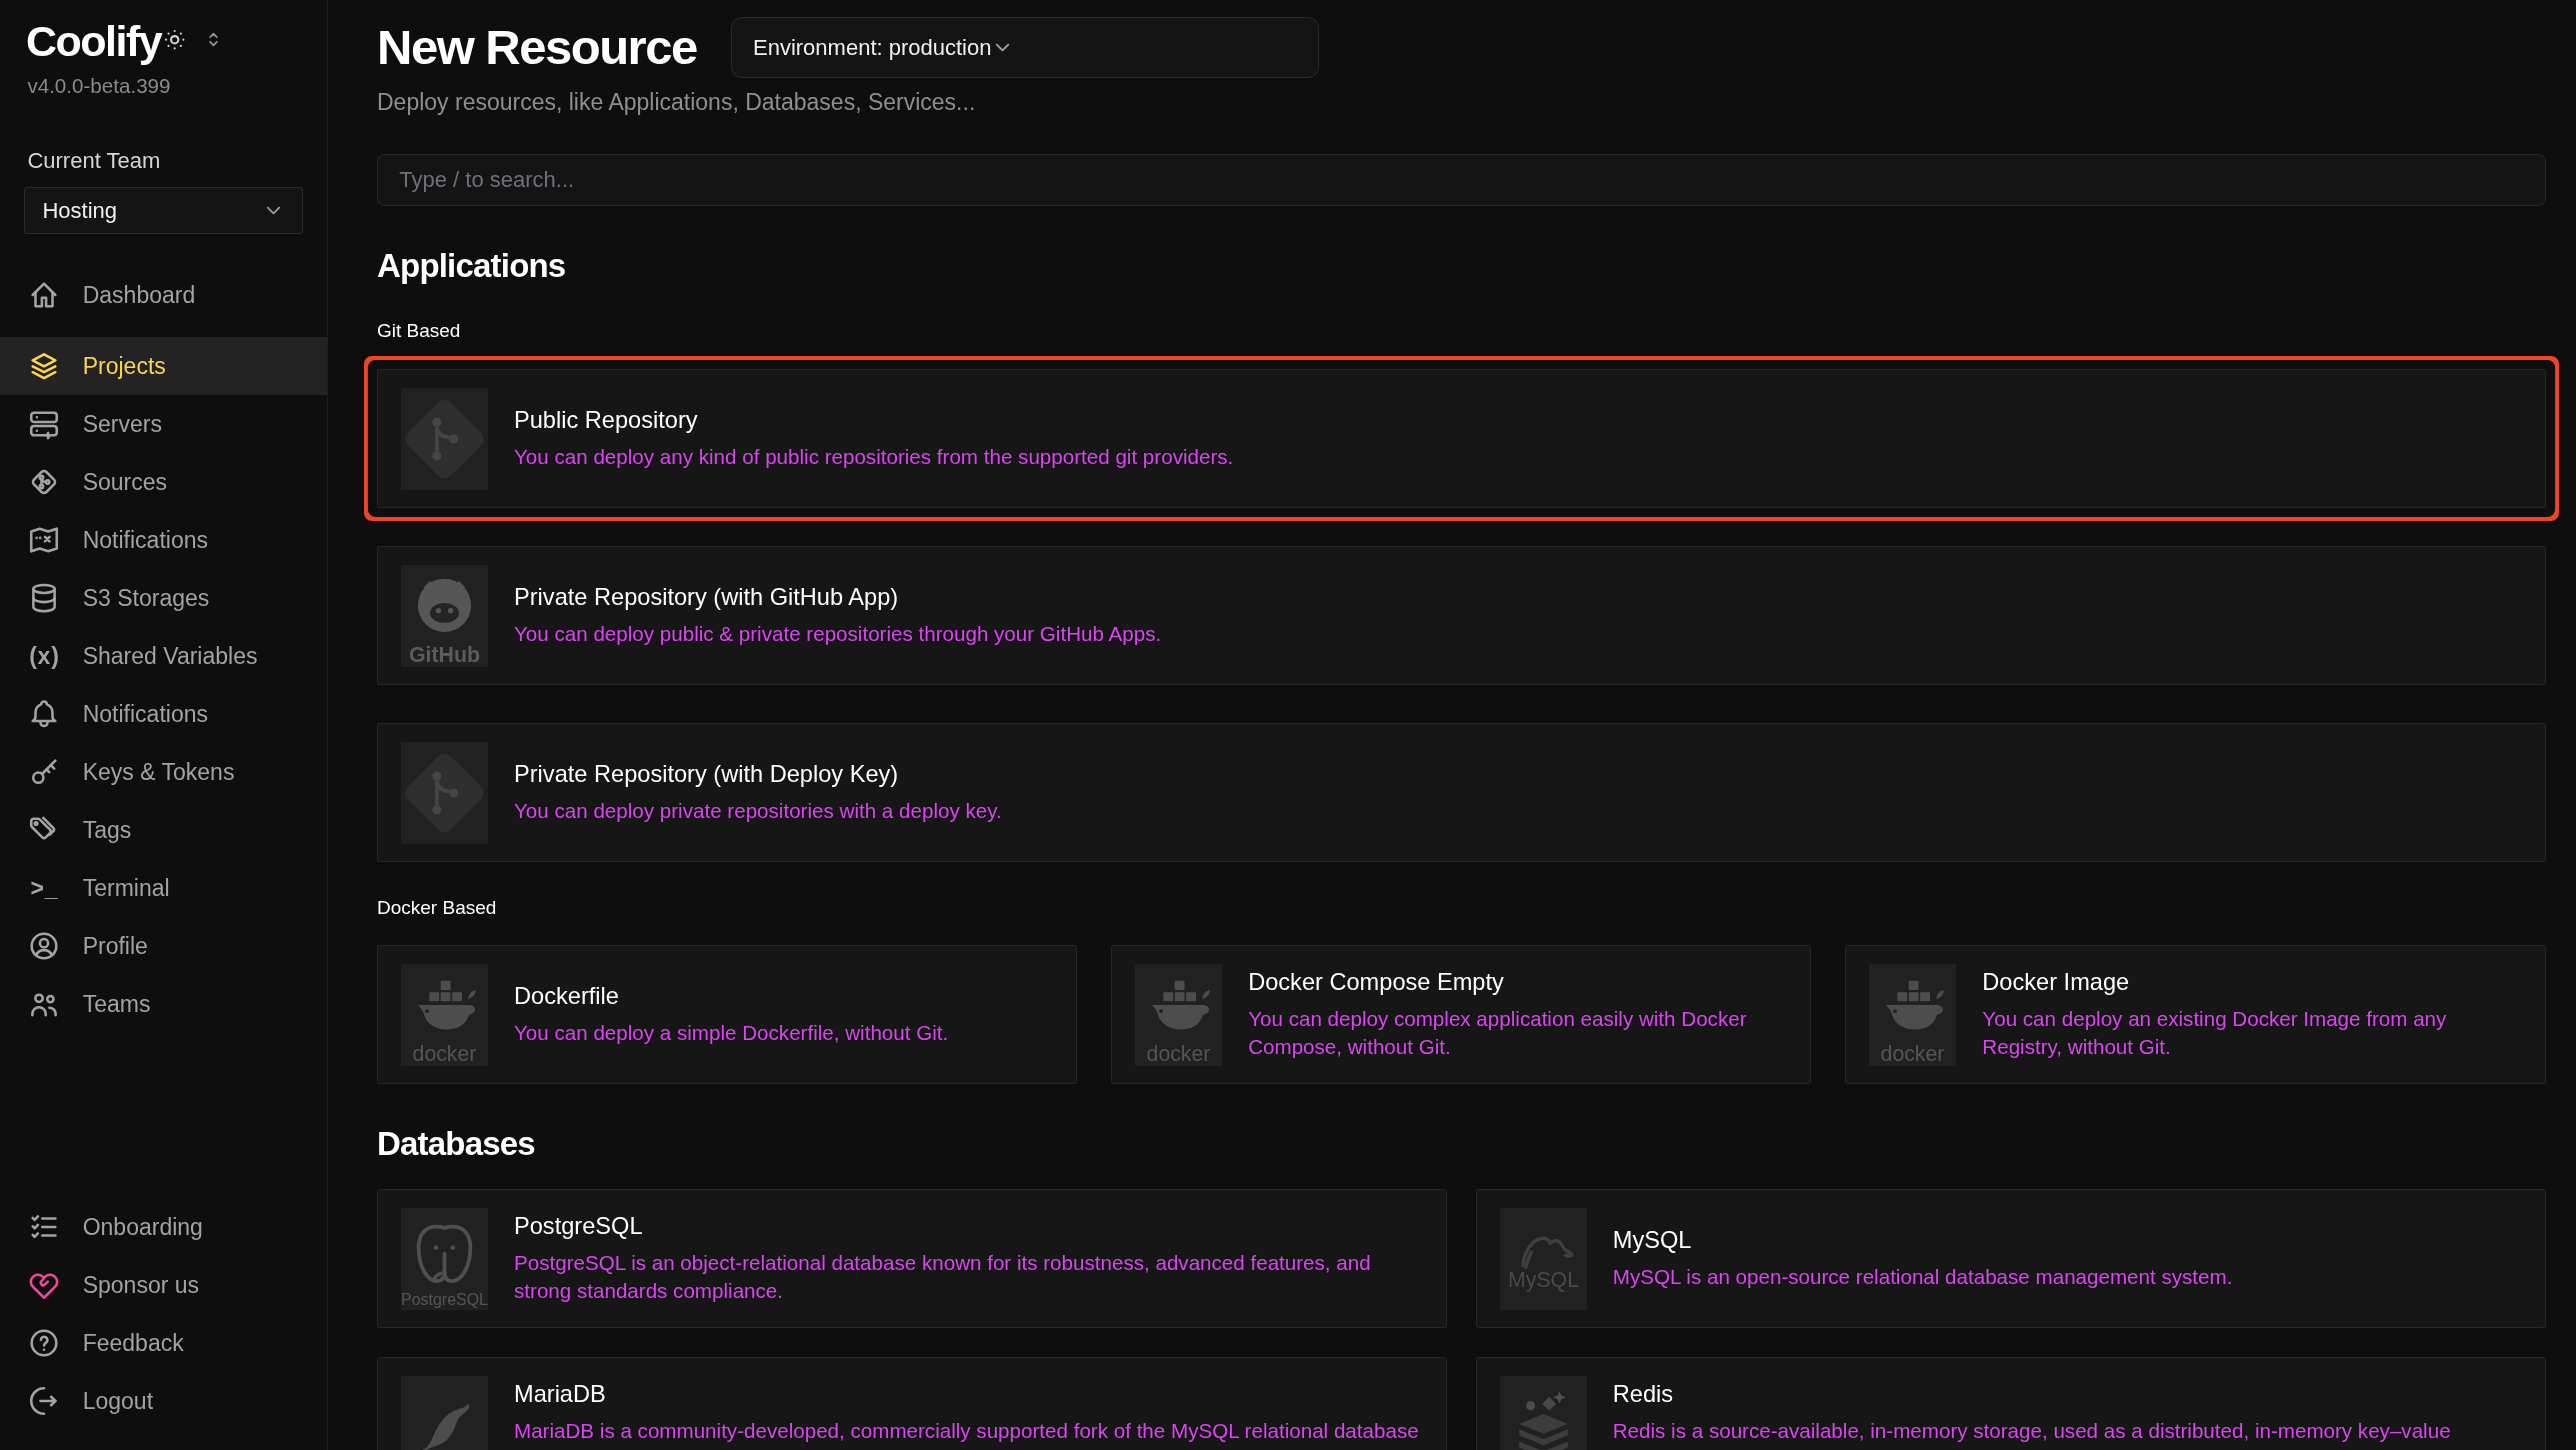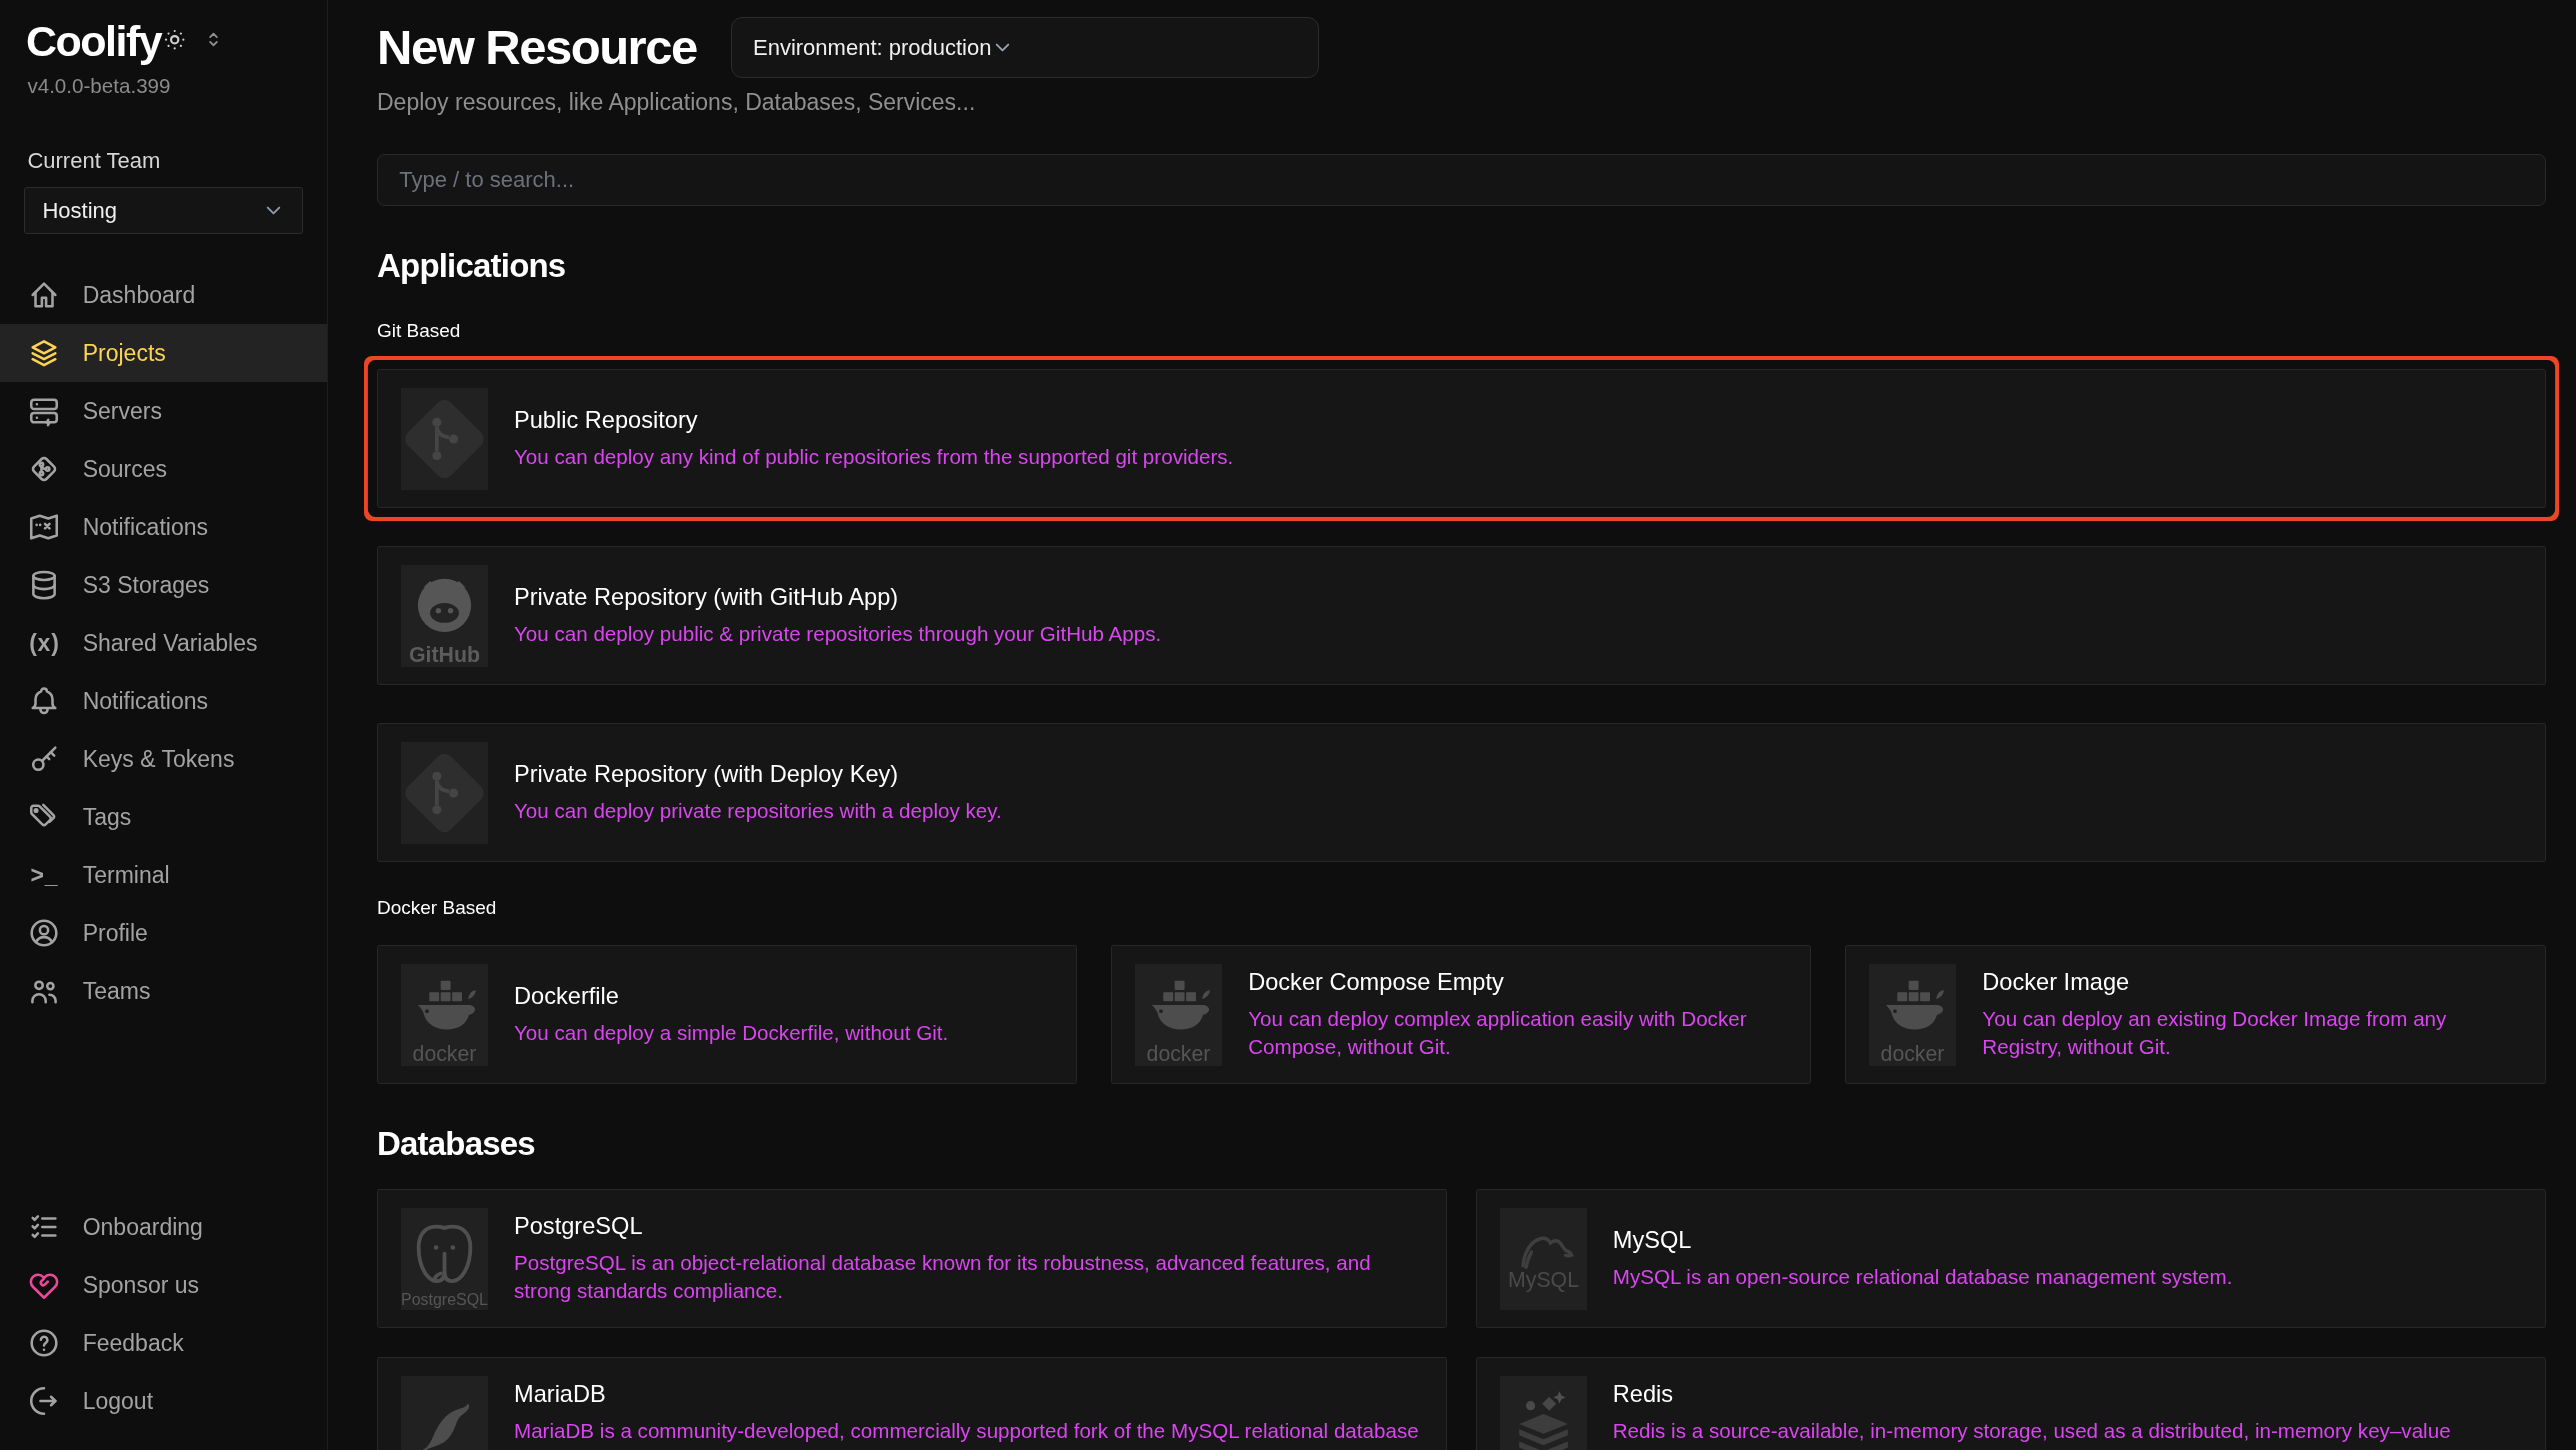--- a/index.html
+++ b/index.html
@@ -31,21 +31,21 @@
     display: flex; align-items: center; justify-content: space-between;
     padding: 0 17px; font-size: 22px; color: #f0f0f0; cursor: pointer;
   }
   .team-select .chev { color: #8f9aa8; display: flex; }
   .nav { margin-top: 32px; display: flex; flex-direction: column; }
   .nav-item {
     height: 58px; display: flex; align-items: center; gap: 21.3px;
     padding: 0 27.4px; color: #a3a3a3; font-size: 23px; cursor: pointer;
     white-space: nowrap;
   }
-  .nav-item.active { background: #232323; color: #fcd452; }
+  .nav-item.active { background: #232323; color: #fcd452; margin-top: 13px; }
   .nicon { width: 34px; min-width: 34px; height: 34px; display: flex; align-items: center; justify-content: center; }
   .nicon svg { width: 34px; height: 34px; }
   .glyph-icon { font-size: 23px; font-weight: 700; letter-spacing: 0.8px; font-style: normal; }
   .sidebar-footer { margin-top: auto; display: flex; flex-direction: column; }
   .pink { color: #ec4899 !important; }
   
   .main { flex: 1; padding: 17px 30.5px 0 49px; overflow: hidden; }
   .header-row { display: flex; align-items: center; gap: 34px; }
   .page-title { font-size: 49px; font-weight: 800; letter-spacing: -1.5px; line-height: 1.05; }
   .env-select {

